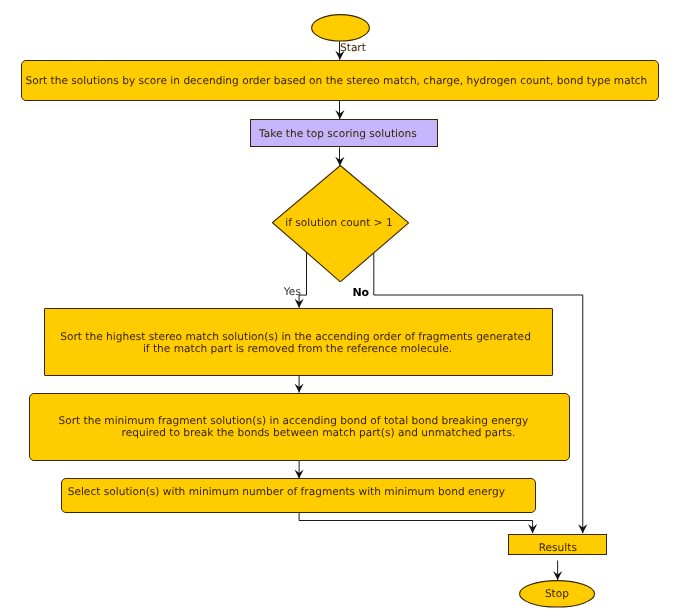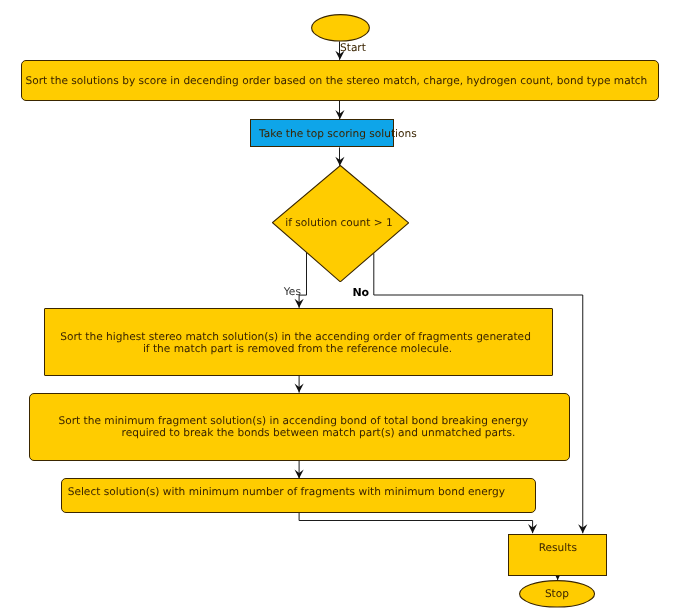--- a/index.html
+++ b/index.html
@@ -46,21 +46,21 @@
     <svg width="59" height="28" viewBox="0 0 59 28" style="position:absolute;left:0;top:0;">
         <ellipse cx="29.5" cy="13.85" rx="28.9" ry="13.2" fill="#FFCC00" stroke="#3A2600" stroke-width="1.1"></ellipse>
       </svg>
     <div class="tline" style="left:29px;top:9px;margin-top:20px;">Start</div>
   </div>
 
   <div class="node" style="left:20.9px;top:59.9px;width:637.9px;height:40.9px;background:#FFCC00;border:1px solid #3A2600;border-radius:5px;">
     <div class="tline" style="left:3.6px;top:14.9px;">Sort the solutions by score in decending order based on the stereo match, charge, hydrogen count, bond type match</div>
   </div>
 
-  <div class="node" style="left:250.2px;top:118.9px;width:144px;height:28.5px;background:#0ea5e9;border:1px solid #3A2600;">
+  <div class="node" style="left:250.2px;top:118.9px;width:188px;height:28.5px;background:#c4b5fd;border:1px solid #3A2600;">
     <div class="tline" style="left:7.8px;top:8.8px;">Take the top scoring solutions</div>
   </div>
 
   <div class="node" style="left:271.5px;top:165.1px;width:137px;height:117px;">
     <svg width="137" height="117" viewBox="0 0 137 117" style="position:absolute;left:0;top:0;">
         <polygon points="68.3,0.5 136.6,57.9 68.3,116.8 0.5,57.6" fill="#FFCC00" stroke="#3A2600" stroke-width="1.1"></polygon>
       </svg>
     <div class="tline" style="left:13.7px;top:52.7px;">if solution count &gt; 1</div>
   </div>
 
@@ -71,21 +71,21 @@
 
   <div class="node" style="left:29.0px;top:393.1px;width:540.5px;height:68.0px;background:#FFCC00;border:1px solid #3A2600;border-radius:5px;">
     <div class="tline" style="left:28.5px;top:21.7px;">Sort the minimum fragment solution(s) in accending bond of total bond breaking energy</div>
     <div class="tline" style="left:71.6px;top:34.2px;padding-left:20px;">required to break the bonds between match part(s) and unmatched parts.</div>
   </div>
 
   <div class="node" style="left:61.1px;top:478.3px;width:475.0px;height:35px;background:#FFCC00;border:1px solid #3A2600;border-radius:5px;">
     <div class="tline" style="left:5.6px;top:7.4px;">Select solution(s) with minimum number of fragments with minimum bond energy</div>
   </div>
 
-  <div class="node" style="left:507.5px;top:534.2px;width:99.6px;height:42px;background:#FFCC00;border:1px solid #3A2600;">
+  <div class="node" style="left:507.5px;top:534.2px;width:99.6px;height:21px;background:#FFCC00;border:1px solid #3A2600;">
     <div class="tline" style="left:30.2px;top:8.1px;">Results</div>
   </div>
 
   <div class="node" style="left:519.2px;top:580.2px;width:76.1px;height:27.2px;">
     <svg width="77" height="28" viewBox="0 0 77 28" style="position:absolute;left:0;top:0;">
         <ellipse cx="38.05" cy="13.85" rx="37.5" ry="13.2" fill="#FFCC00" stroke="#3A2600" stroke-width="1.1"></ellipse>
       </svg>
     <div class="tline" style="left:25.7px;top:9px;">Stop</div>
   </div>
 

